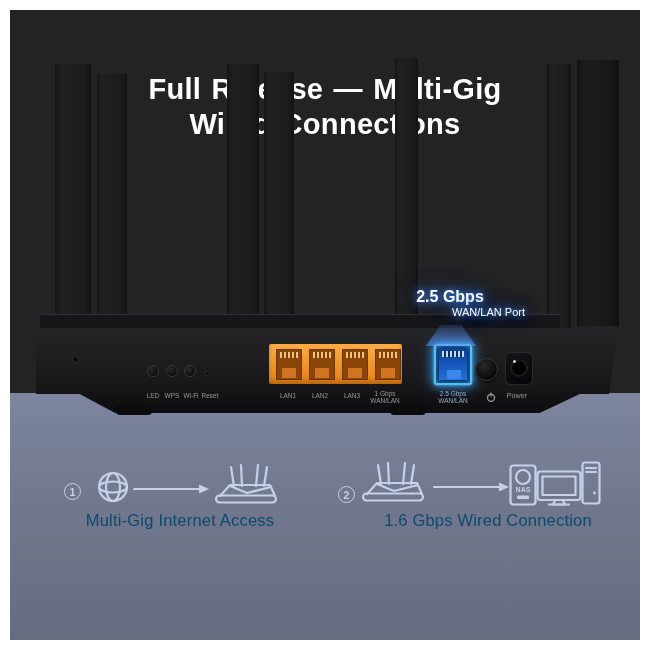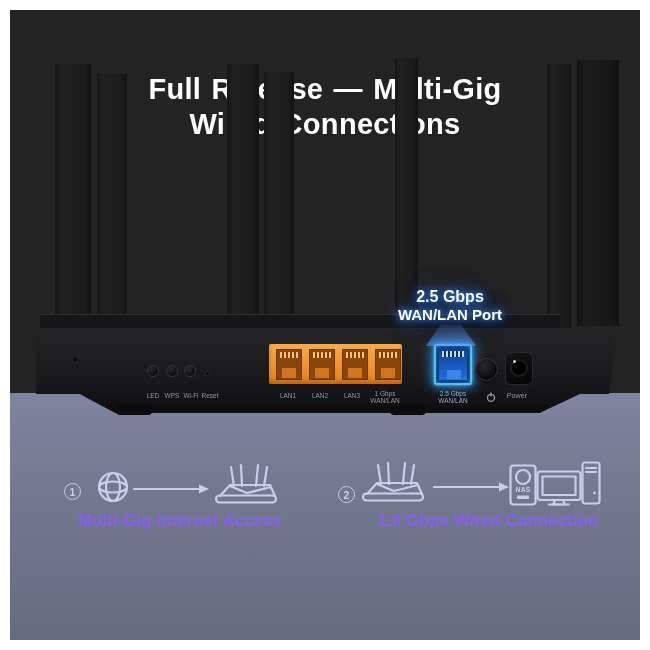--- a/index.html
+++ b/index.html
@@ -66,32 +66,32 @@
              background:linear-gradient(160deg,#141416,#050507); border:1px solid #2b2b2d; }
   .dc-jack .hole { position:absolute; left:4px; top:6px; width:18px; height:18px; border-radius:50%;
                    background:#000; border:2px solid #1c1c1e; }
   .dc-jack .pin { position:absolute; left:7px; top:7px; width:3px; height:3px; border-radius:50%; background:#d8d8d8; }
   .power-glyph { position:absolute; left:486px; top:392px; }
 
   
   .callout { position:absolute; left:375px; top:288px; width:150px; text-align:center; color:#fff; z-index:5;
              text-shadow:0 0 6px rgba(59,130,246,.95),0 0 12px rgba(59,130,246,.85),0 0 22px rgba(59,130,246,.55); }
   .callout .l1 { font-size:16px; font-weight:700; }
-  .callout .l2 { font-size:15px; font-weight:700; }
+  .callout .l2 { font-size:11px; font-weight:400;text-align:right; }
   .beam { position:absolute; left:426px; top:325px; width:50px; height:21px; z-index:4;
           background:linear-gradient(180deg,rgba(96,156,255,.16),rgba(86,152,255,.6));
           clip-path:polygon(29% 0,71% 0,100% 100%,0 100%); }
 
   
   .num-circle { position:absolute; width:17px; height:17px; border-radius:50%; border:1.6px solid #c7d0ea;
                 color:#c7d0ea; font-size:10.5px; font-weight:700; display:flex; align-items:center;
                 justify-content:center; z-index:4; }
   .feat-icon { position:absolute; z-index:4; }
-  .feat-label { position:absolute; width:244px; text-align:center; color:#8b5cf6; font-size:16.5px;
-                font-weight:700; letter-spacing:.2px; z-index:4; }
+  .feat-label { position:absolute; width:244px; text-align:center; color:#0c4a6e; font-size:16.5px;
+                font-weight:400; letter-spacing:.2px; z-index:4; }
   svg .stroke { stroke:#c7d0ea; stroke-width:2.2; fill:none; stroke-linecap:round; stroke-linejoin:round; }
   svg .fillp  { fill:#c7d0ea; }
 </style>
 </head>
 <body>
 
 <div class="stage">
 
   <div class="dark-panel"></div>
   <div class="grey-panel"></div>

